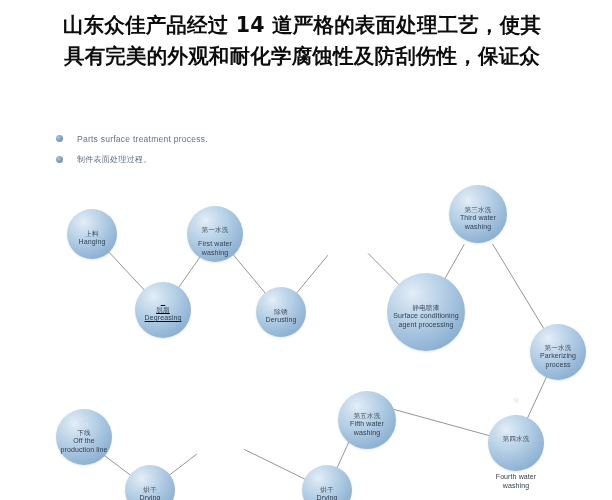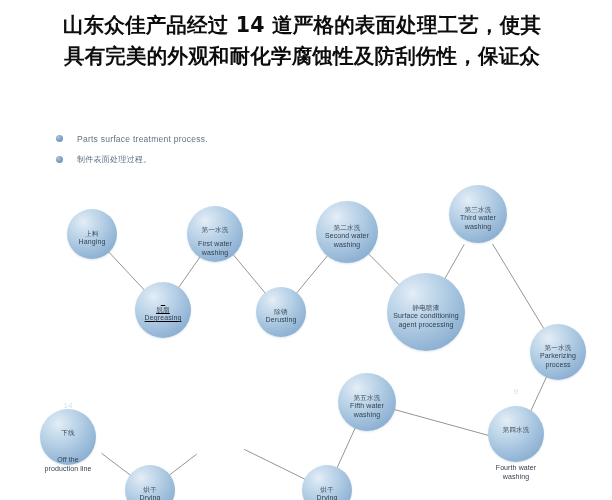--- a/index.html
+++ b/index.html
@@ -176,59 +176,54 @@
       <div class="node" style="width: 56px; height: 56px; left: 187px; top: 34px; gap: 6px;">
         <div class="node-num">3</div>
         <div class="node-cn">第一水洗</div>
         <div class="node-en">First water washing</div>
       </div>
       <div class="node" style="width: 50px; height: 50px; left: 256px; top: 115px;">
         <div class="node-num">4</div>
         <div class="node-cn">除锈</div>
         <div class="node-en">Derusting</div>
       </div>
-      <div class="node" style="width: 62px; height: 62px; left: 316px; top: 29px;">
-        <div class="node-num">5</div>
-        <div class="node-cn">第二水洗</div>
-        <div class="node-en">Second water washing</div>
-      </div>
       <div class="node" style="width: 78px; height: 78px; left: 387px; top: 101px;">
         <div class="node-num">6</div>
         <div class="node-cn">静电喷漆</div>
         <div class="node-en">Surface conditioning agent processing</div>
       </div>
       <div class="node" style="width: 58px; height: 58px; left: 449px; top: 13px;">
         <div class="node-num">7</div>
         <div class="node-cn">第三水洗</div>
         <div class="node-en">Third water washing</div>
       </div>
       <div class="node" style="width: 56px; height: 56px; left: 530px; top: 152px;">
         <div class="node-num">8</div>
         <div class="node-cn">第一水洗</div>
         <div class="node-en">Parkerizing process</div>
       </div>
-      <div class="node" style="width: 56px; height: 56px; left: 488px; top: 234px; gap: 30px;">
+      <div class="node" style="width: 56px; height: 56px; left: 488px; top: 243px; gap: 30px;">
         <div class="node-num">9</div>
         <div class="node-cn">第四水洗</div>
         <div class="node-en">Fourth water washing</div>
       </div>
-      <div class="node" style="width: 58px; height: 58px; left: 338px; top: 201px;">
+      <div class="node" style="width: 58px; height: 58px; left: 338px; top: 219px;">
         <div class="node-num">10</div>
         <div class="node-cn">第五水洗</div>
         <div class="node-en">Fifth water washing</div>
       </div>
       <div class="node" style="width: 50px; height: 50px; left: 302px; top: 293px;">
         <div class="node-num">7</div>
         <div class="node-cn">烘干</div>
         <div class="node-en">Drying</div>
       </div>
       <div class="node" style="width: 50px; height: 50px; left: 125px; top: 293px;">
         <div class="node-num">12</div>
         <div class="node-cn">烘干</div>
         <div class="node-en">Drying</div>
       </div>
-      <div class="node" style="width: 56px; height: 56px; left: 40px; top: 237px; gap: 19px;">
+      <div class="node" style="width: 56px; height: 56px; left: 56px; top: 237px;">
         <div class="node-num">14</div>
         <div class="node-cn">下线</div>
         <div class="node-en">Off the production line</div>
       </div>
     </div>
 </div>
 
 </body></html>

